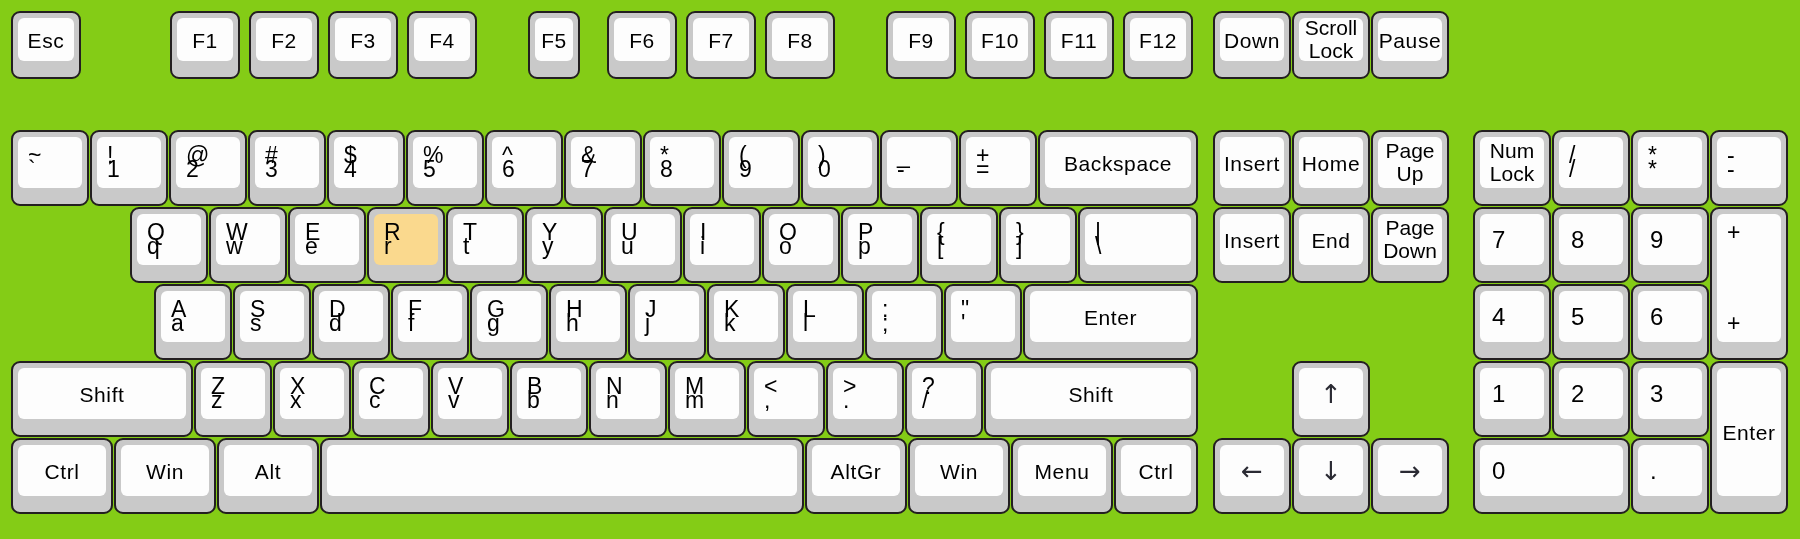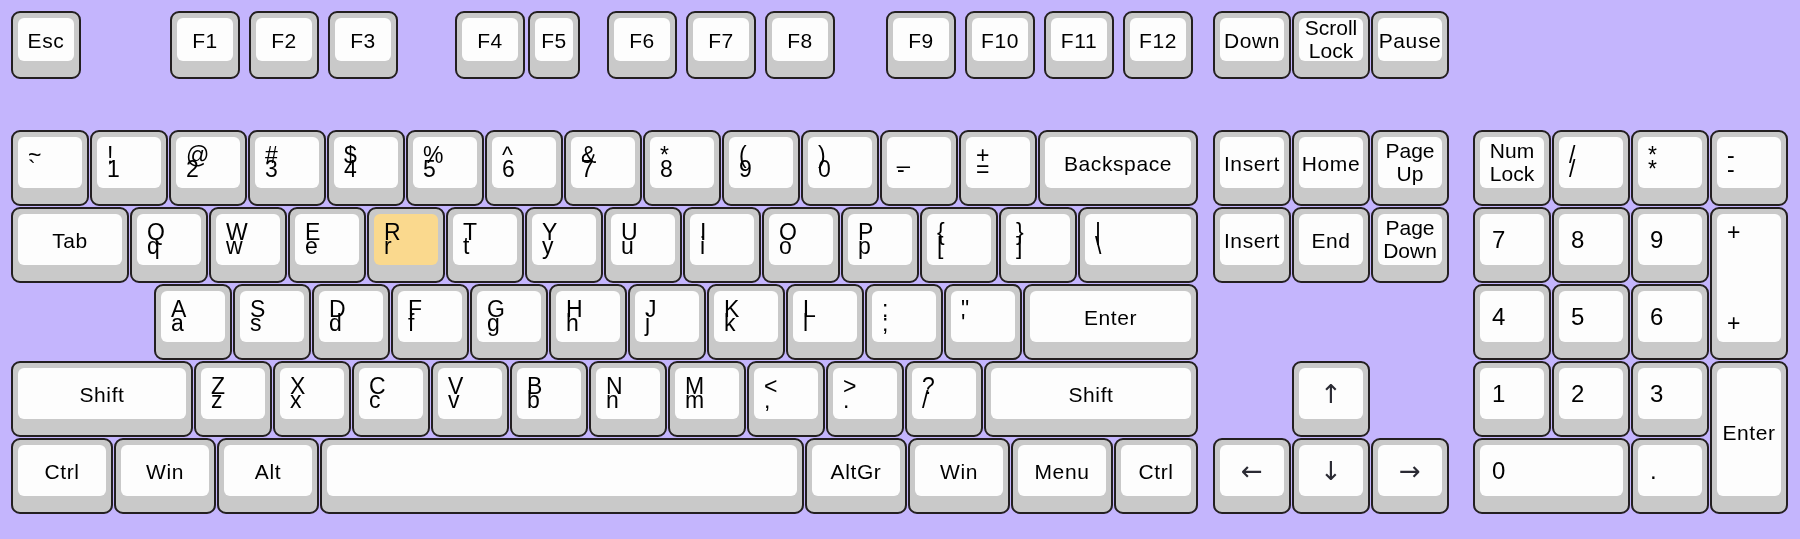--- a/index.html
+++ b/index.html
@@ -5,21 +5,21 @@
   * { box-sizing: border-box; }
   html, body {
     margin: 0; padding: 0;
     background: #eeeeee;
     font-family: "Liberation Sans", sans-serif;
   }
   #keyboard {
     position: relative;
     width: 1800px;
     height: 539px;
-    background: #c4b5fd;
+    background: #84cc16;
     overflow: hidden;
     text-decoration: underline;
   }
 
   
   .key {
     position: absolute;
     background: #c9c9c9;
     border: 2px solid #231f20;
     border-radius: 9px;
@@ -108,21 +108,21 @@
   <div class="key" style="left:249px;top:11px;width:70px;height:68px;">
     <div class="cap">
         <span class="lg center">F2</span>
       </div>
   </div>
   <div class="key" style="left:328px;top:11px;width:70px;height:68px;">
     <div class="cap">
         <span class="lg center">F3</span>
       </div>
   </div>
-  <div class="key" style="left:407px;top:11px;width:70px;height:68px;margin-left:48px;">
+  <div class="key" style="left:407px;top:11px;width:70px;height:68px;">
     <div class="cap">
         <span class="lg center">F4</span>
       </div>
   </div>
 
   <div class="key" style="left:528px;top:11px;width:52px;height:68px;">
     <div class="cap">
         <span class="lg center">F5</span>
       </div>
   </div>
@@ -256,25 +256,20 @@
         <span class="lg top">+</span>
         <span class="lg bot">=</span>
       </div>
   </div>
   <div class="key" style="left:1038px;top:130px;width:160px;height:76px;">
     <div class="cap">
         <span class="lg center">Backspace</span>
       </div>
   </div>
 
-  <div class="key" style="left:11px;top:207px;width:118px;height:76px;">
-    <div class="cap">
-        <span class="lg center">Tab</span>
-      </div>
-  </div>
   <div class="key" style="left:130px;top:207px;width:78px;height:76px;">
     <div class="cap">
         <span class="lg top">Q</span>
         <span class="lg bot">q</span>
       </div>
   </div>
   <div class="key" style="left:209px;top:207px;width:78px;height:76px;">
     <div class="cap">
         <span class="lg top">W</span>
         <span class="lg bot">w</span>

